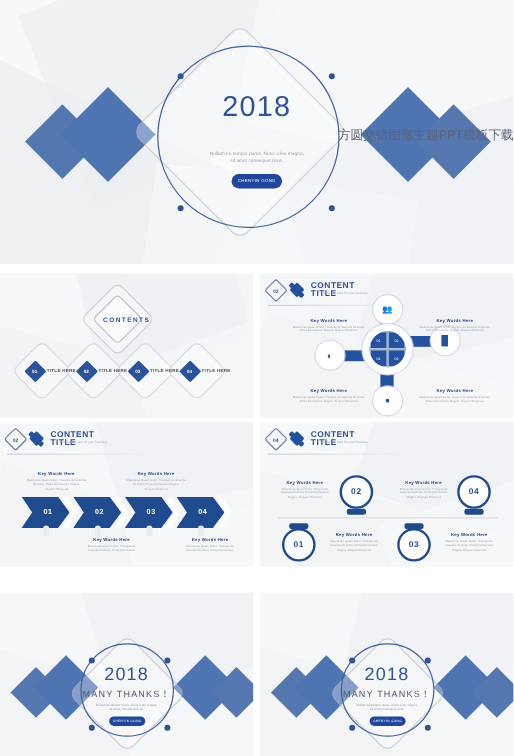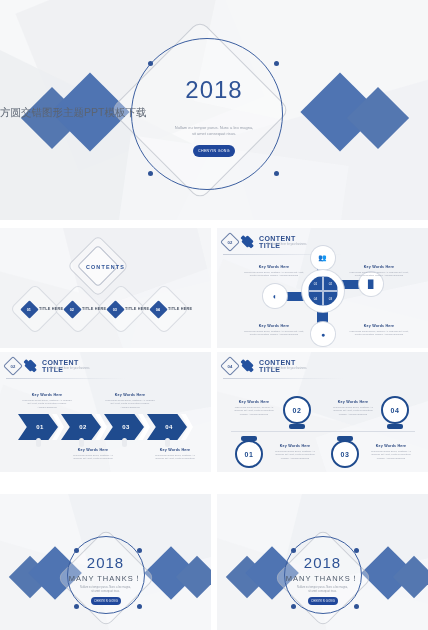--- a/index.html
+++ b/index.html
@@ -115,21 +115,21 @@
 
     <div class="t-sq" style="left:136px;top:46px;width:128px;height:128px;"></div>
     <div class="t-circle" style="left:131px;top:38px;width:152px;height:152px;"></div>
 
     <div class="t-dot" style="left:148px;top:61px;"></div>
     <div class="t-dot" style="left:274px;top:61px;"></div>
     <div class="t-dot" style="left:148px;top:171px;"></div>
     <div class="t-dot" style="left:274px;top:171px;"></div>
 
     <div class="y2018" style="left:0;right:0;top:76px;text-align:center;font-size:24px;font-weight:300;">2018</div>
-    <div class="subcn" style="left:0;right:0;top:106px;text-align:left;font-size:10.5px;">方圆交错图形主题PPT模板下载</div>
+    <div class="subcn" style="left:0;right:0;top:106px;text-align:right;font-size:10.5px;">方圆交错图形主题PPT模板下载</div>
     <div class="lorem" style="left:0;right:0;top:125px;font-size:4px;">Nullam eu tempor purus. Nunc a leo magna,</div>
     <div class="lorem" style="left:0;right:0;top:131px;font-size:4px;">sit amet consequat risus.</div>
 
     <div class="pill" style="left:193px;top:145px;width:42px;height:12px;font-size:3.6px;">CHENYIN GONG</div>
   </div>
 
   <div class="slide" id="s2" style="left:0;top:228px;width:211px;height:120px;">
     <div class="poly">
       <i style="left:-30px;top:-20px;width:140px;height:110px;background:#f6f7f9;transform:rotate(20deg);"></i>
       <i style="left:70px;top:-30px;width:130px;height:100px;background:#eef0f3;transform:rotate(-14deg);"></i>

